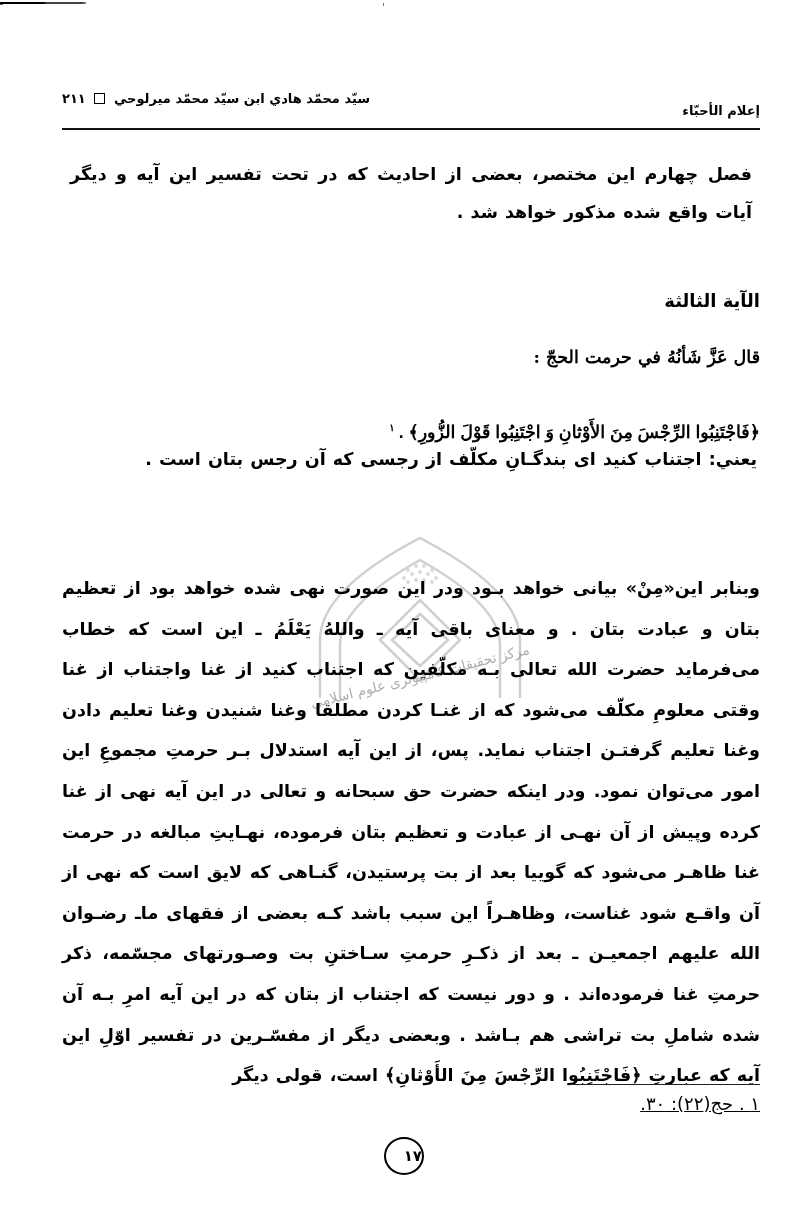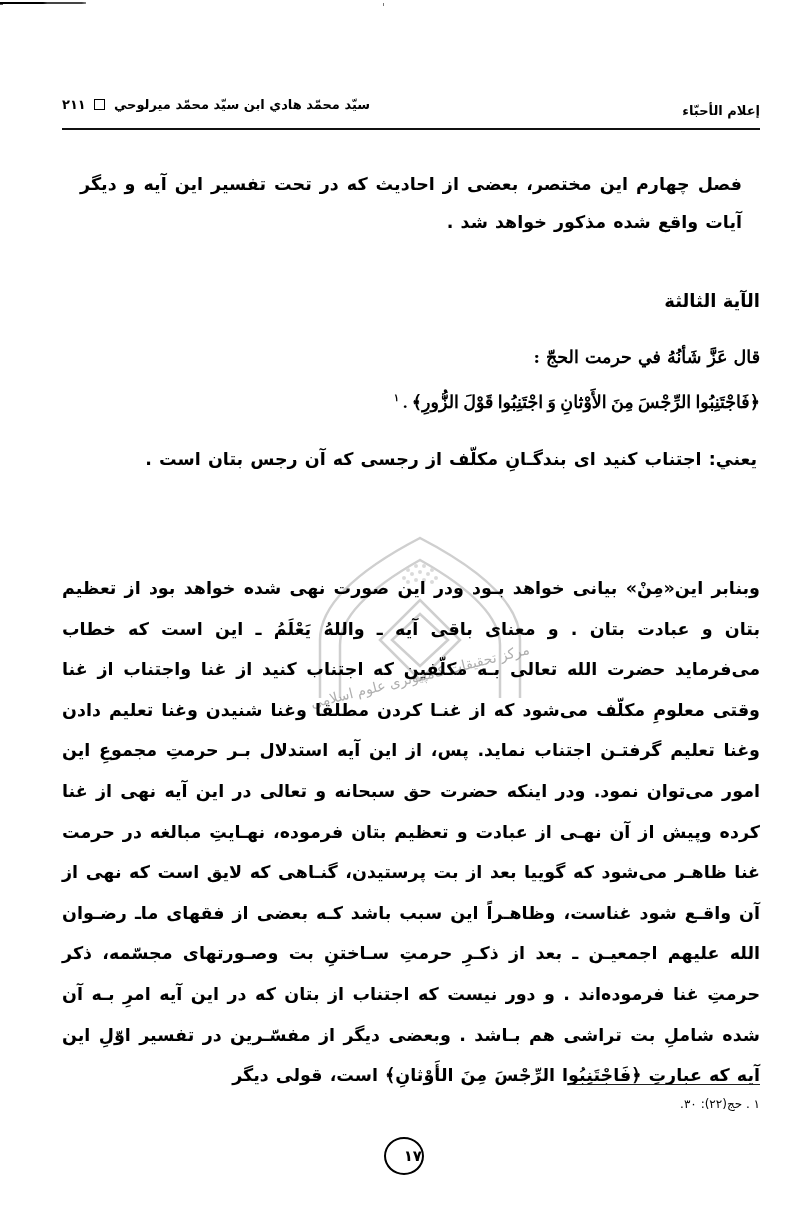--- a/index.html
+++ b/index.html
@@ -63,21 +63,20 @@
       position: absolute;
       left: 0;
       top: 0;
       font-family: "DejaVu Sans", sans-serif;
       font-weight: bold;
       font-size: 13px;
       line-height: 22px;
       letter-spacing: -0.5px;
       direction: rtl;
       white-space: nowrap;
-      margin-top: 6px;
     }
     .rh-author .box-glyph {
       display: inline-block;
       width: 9px;
       height: 9px;
       border: 1.5px solid #000;
       margin: 0 4px;
       vertical-align: -1px;
     }
     .header-rule {
@@ -124,23 +123,23 @@
       top: 342px;
       direction: rtl;
       font-family: "DejaVu Serif", serif;
       font-weight: bold;
       font-size: 17.5px;
       line-height: 30px;
     }
     .verse-line {
       position: absolute;
       right: 37px;
-      top: 382px;
-      direction: rtl;
-      font-family: Liberation Serif, serif;
+      top: 412px;
+      direction: rtl;
+      font-family: Liberation Sans, sans-serif;
       font-weight: bold;
       font-size: 17.5px;
       line-height: 32px;
       white-space: nowrap;
     }
     .verse-line .bracket {
       font-weight: bold;
     }
     .verse-line sup {
       font-size: 10px;
@@ -161,22 +160,23 @@
       top: 1084px;
       height: 0;
       border-top: 1.5px solid #222;
     }
     .footnote {
       position: absolute;
       right: 37px;
       top: 1092px;
       direction: rtl;
       font-family: "DejaVu Sans", sans-serif;
-      font-size: 12px;
+      font-size: 18px;
       line-height: 24px;
+      text-decoration: underline;
     }
     .page-number {
       position: absolute;
       left: 384px;
       top: 1137px;
       width: 40px;
       height: 38px;
       border: 2.5px solid #000;
       border-radius: 50%;
       display: flex;
@@ -224,21 +224,21 @@
 <header class="running-header">
   <span class="rh-left-book">إعلام الأحبّاء</span>
   <span class="rh-author">
     <span>سيّد محمّد هادي ابن سيّد محمّد ميرلوحي</span>
     <span class="box-glyph"></span>
     <span>۲۱۱</span>
   </span>
 </header>
 <div class="header-rule"></div>
 
-<p class="text-block intro-para" style="margin:18px;">فصل چهارم این مختصر، بعضی از احادیث که در تحت تفسیر این آیه و دیگر آیات واقع شده مذکور خواهد شد .</p>
+<p class="text-block intro-para" style="margin:8px;">فصل چهارم این مختصر، بعضی از احادیث که در تحت تفسیر این آیه و دیگر آیات واقع شده مذکور خواهد شد .</p>
 
 <div class="section-heading">الآية الثالثة</div>
 <div class="quote-intro">قال عَزَّ شَأنُهُ في حرمت الحجّ :</div>
 <div class="verse-line">
   <span class="bracket">﴿</span><span>فَاجْتَنِبُوا الرِّجْسَ مِنَ الأَوْثانِ وَ اجْتَنِبُوا قَوْلَ الزُّورِ</span><span class="bracket">﴾ .</span><sup>۱</sup>
 </div>
 
 <p class="text-block translation-para" style="margin:3px;">يعني: اجتناب كنيد اى بندگـانِ مكلّف از رجسى كه آن رجس بتان است .</p>
 
 <svg class="watermark" viewBox="0 0 240 170">

